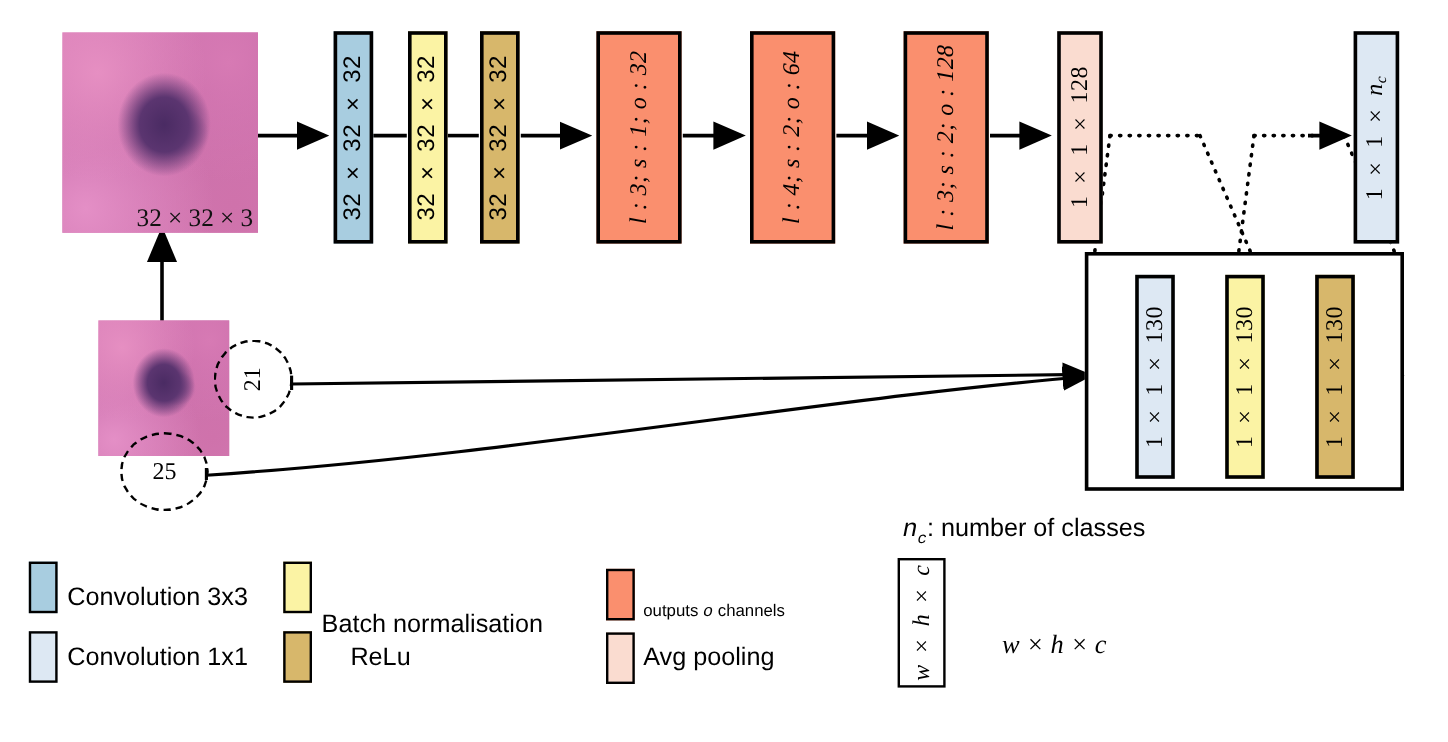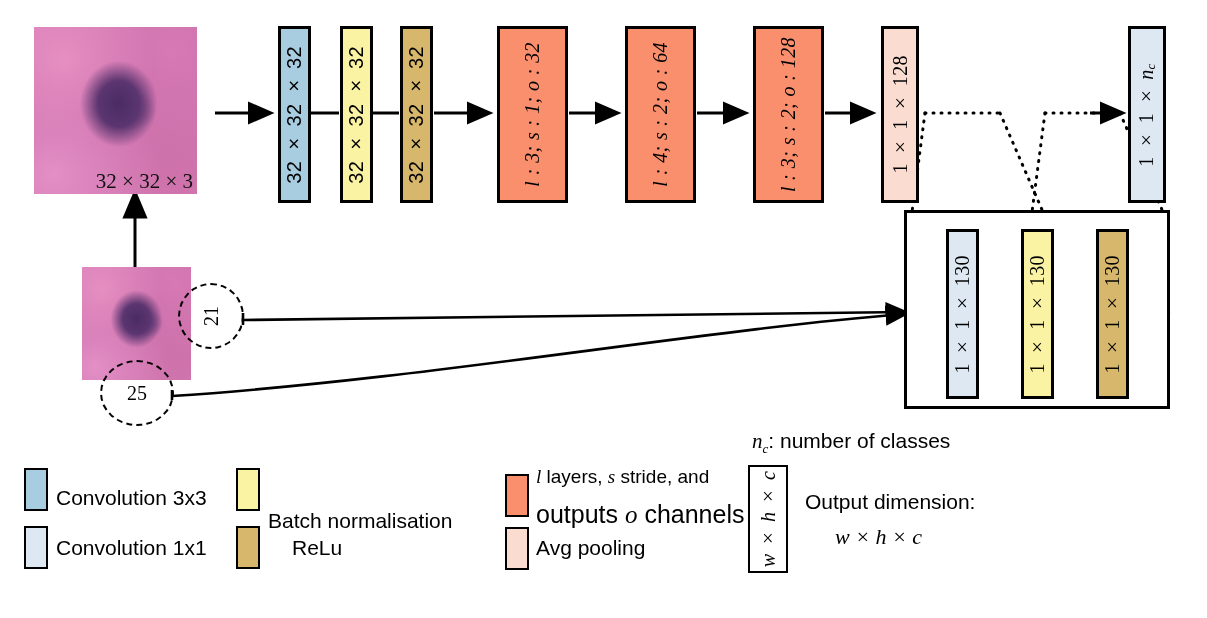--- a/index.html
+++ b/index.html
@@ -22,21 +22,21 @@
   .insetbox{position:absolute;border:3px solid #000;box-sizing:border-box;background:#fff;}
 
   .circ{position:absolute;border-radius:50%;border:2.5px dashed #000;
         box-sizing:border-box;display:flex;align-items:center;justify-content:center;
         background:transparent;}
   .circ span{writing-mode:vertical-rl;transform:rotate(180deg);font-size:20px;
              font-family:"Liberation Serif",serif;}
 
   .legend-sw{position:absolute;border:2.5px solid #000;box-sizing:border-box;}
   .legend-tx{position:absolute;font-size:21px;white-space:nowrap;}
-  .legend-tx .it{font-family:Liberation Serif, serif;font-style:italic;}
+  .legend-tx .it{font-family:Liberation Mono, monospace;font-style:italic;}
   .dimbox{position:absolute;border:2.5px solid #000;box-sizing:border-box;
           display:flex;align-items:center;justify-content:center;background:#fff;}
   .dimbox span{writing-mode:vertical-rl;transform:rotate(180deg);font-size:20px;
                font-family:"Liberation Serif",serif;font-style:italic;white-space:nowrap;}
 </style>
 </head>
 <body>
 
 <div id="stage">
 
@@ -79,21 +79,21 @@
     <g stroke="#000" stroke-width="3" fill="none" stroke-linecap="round" stroke-dasharray="1 7">
       <line x1="925" y1="113" x2="1000" y2="113"></line>
       <line x1="1000" y1="113" x2="1043" y2="212"></line>
       <line x1="925" y1="113" x2="912" y2="212"></line>
       <line x1="1045" y1="113" x2="1120" y2="113"></line>
       <line x1="1045" y1="113" x2="1032" y2="212"></line>
       <line x1="1120" y1="113" x2="1163" y2="212"></line>
     </g>
   </svg>
 
-  <div class="imgtile" style="left:34px;top:27px;width:163px;height:167px;
+  <div class="imgtile" style="left:52px;top:27px;width:163px;height:167px;
        background:
         radial-gradient(ellipse 54px 60px at 52% 46%, #4a2b63 0%, #5b3570 38%, rgba(120,60,125,0) 72%),
         radial-gradient(ellipse 30px 26px at 60% 50%, #7e4a86 0%, rgba(126,74,134,0) 80%),
         radial-gradient(circle at 18% 20%, #e68fc2 0%, rgba(230,143,194,0) 48%),
         radial-gradient(circle at 85% 15%, #d77ab4 0%, rgba(215,122,180,0) 50%),
         radial-gradient(circle at 12% 88%, #e48fc6 0%, rgba(228,143,198,0) 52%),
         radial-gradient(circle at 88% 86%, #cf72ab 0%, rgba(207,114,171,0) 55%),
         linear-gradient(150deg,#d87fb8,#c468a6 45%,#d47cb4 100%);">
     <div class="cap">32 × 32 × 3</div>
   </div>
@@ -160,28 +160,26 @@
   <div class="legend-sw" style="left:24px;top:526px;width:24px;height:43px;background:#dde8f3;"></div>
   <div class="legend-tx" style="left:56px;top:536px;">Convolution 1x1</div>
 
   <div class="legend-sw" style="left:236px;top:468px;width:24px;height:43px;background:#fbf3a4;"></div>
   <div class="legend-tx" style="left:268px;top:477px;margin-top:32px;">Batch normalisation</div>
 
   <div class="legend-sw" style="left:236px;top:526px;width:24px;height:43px;background:#d7b76b;"></div>
   <div class="legend-tx" style="left:268px;top:536px;margin-left:24px;">ReLu</div>
 
   <div class="legend-sw" style="left:505px;top:474px;width:24px;height:43px;background:#fa8f6e;"></div>
-  <div class="legend-tx" style="left:536px;top:466px;font-size:19px;"><span class="it">l</span> layers, <span class="it">s</span> stride, and</div>
-  <div class="legend-tx" style="left:536px;top:500px;font-size:25px;">outputs <span class="it">o</span> channels</div>
+  <div class="legend-tx" style="left:536px;top:500px;font-size:14px;">outputs <span class="it">o</span> channels</div>
 
   <div class="legend-sw" style="left:505px;top:527px;width:24px;height:43px;background:#fadcd0;"></div>
   <div class="legend-tx" style="left:536px;top:536px;">Avg pooling</div>
 
   <div class="legend-tx" style="left:752px;top:429px;"><span class="it">n<sub style="font-size:13px;">c</sub></span>: number of classes</div>
 
   <div class="dimbox" style="left:748px;top:465px;width:40px;height:108px;">
     <span>w × h × c</span>
   </div>
 
-  <div class="legend-tx" style="left:805px;top:490px;">Output dimension:</div>
   <div class="legend-tx serif" style="left:835px;top:524px;font-style:italic;font-size:22px;">w × h × c</div>
 
 </div>
 
 </body></html>

